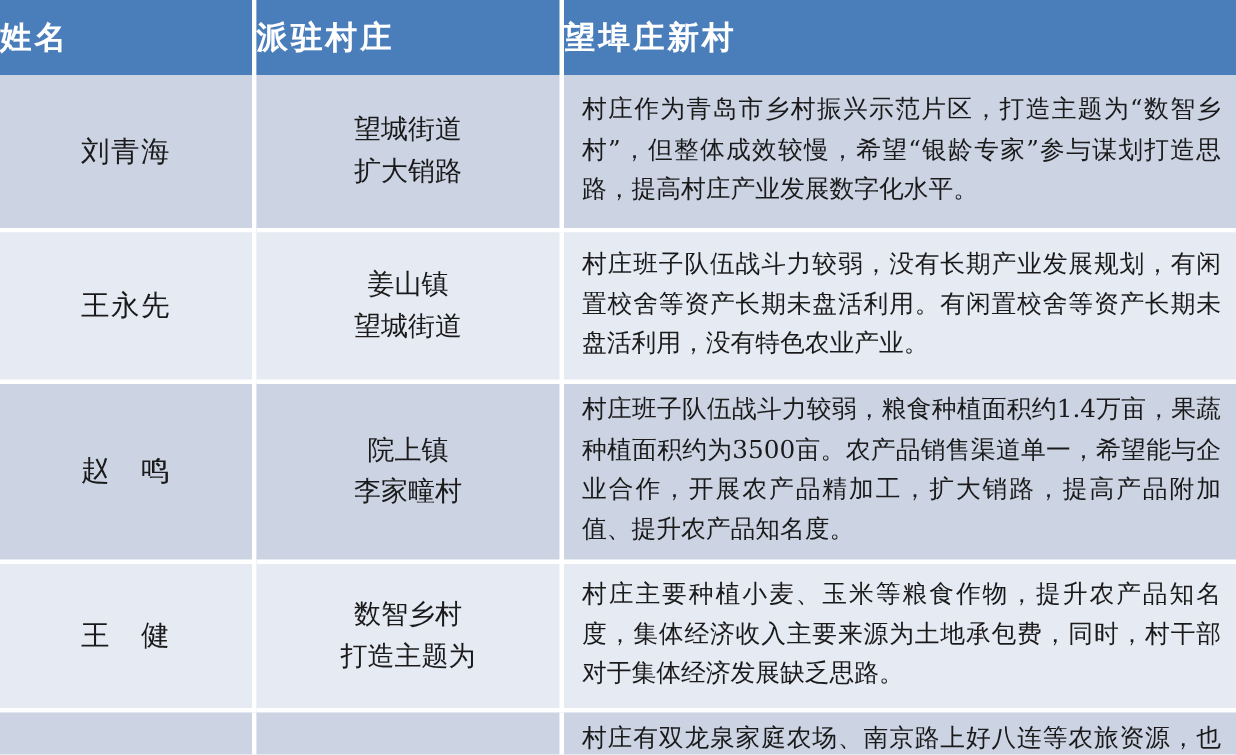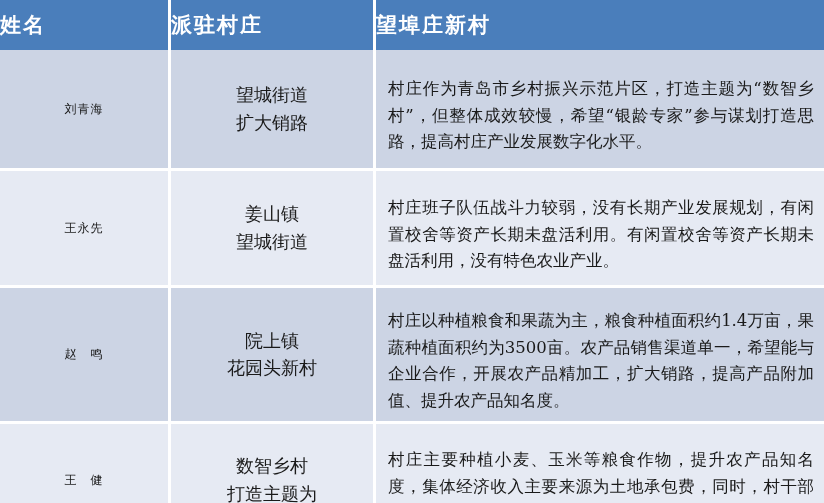--- a/index.html
+++ b/index.html
@@ -59,39 +59,39 @@
     font-family: "DejaVu Serif", "Liberation Serif", serif;
   }
   tbody td:last-child { border-right: none; }
 
   tbody tr.row-odd  td { background: #ccd4e4; }
   tbody tr.row-even td { background: #e6eaf3; }
   tbody tr:last-child td { border-bottom: none; }
 
   .cell-name {
     text-align: center;
-    font-size: 12px;
+    font-size: 19px;
     line-height: 1.5;
     letter-spacing: 1px;
     white-space: pre;
   }
 
   .cell-village {
     text-align: center;
     font-size: 18px;
     line-height: 1.55;
   }
   .cell-village .vline { display: block; }
 
   .cell-need {
     text-align: justify;
     text-justify: inter-ideograph;
     font-size: 16.5px;
     line-height: 1.62;
-    padding: 20px 10px 6px 12px;
+    padding: 4px 10px 6px 12px;
   }
 
   
   tr.r1 td { height: 92px; }
   tr.r2 td { height: 88px; }
   tr.r3 td { height: 104px; }
   tr.r4 td { height: 86px; }
   tr.r5 td { height: 71px; }
 </style>
 </head>
@@ -128,23 +128,23 @@
           <span class="vline">姜山镇</span>
           <span class="vline">望城街道</span>
         </td>
         <td class="cell-need">村庄班子队伍战斗力较弱，没有长期产业发展规划，有闲置校舍等资产长期未盘活利用。有闲置校舍等资产长期未盘活利用，没有特色农业产业。</td>
       </tr>
 
       <tr class="row-odd r3">
         <td class="cell-name">赵　鸣</td>
         <td class="cell-village">
           <span class="vline">院上镇</span>
-          <span class="vline">花园头新村</span>
+          <span class="vline">李家疃村</span>
         </td>
-        <td class="cell-need">村庄以种植粮食和果蔬为主，粮食种植面积约1.4万亩，果蔬种植面积约为3500亩。农产品销售渠道单一，希望能与企业合作，开展农产品精加工，扩大销路，提高产品附加值、提升农产品知名度。</td>
+        <td class="cell-need">村庄班子队伍战斗力较弱，粮食种植面积约1.4万亩，果蔬种植面积约为3500亩。农产品销售渠道单一，希望能与企业合作，开展农产品精加工，扩大销路，提高产品附加值、提升农产品知名度。</td>
       </tr>
 
       <tr class="row-even r4">
         <td class="cell-name">王　健</td>
         <td class="cell-village">
           <span class="vline">数智乡村</span>
           <span class="vline">打造主题为</span>
         </td>
         <td class="cell-need">村庄主要种植小麦、玉米等粮食作物，提升农产品知名度，集体经济收入主要来源为土地承包费，同时，村干部对于集体经济发展缺乏思路。</td>
       </tr>

